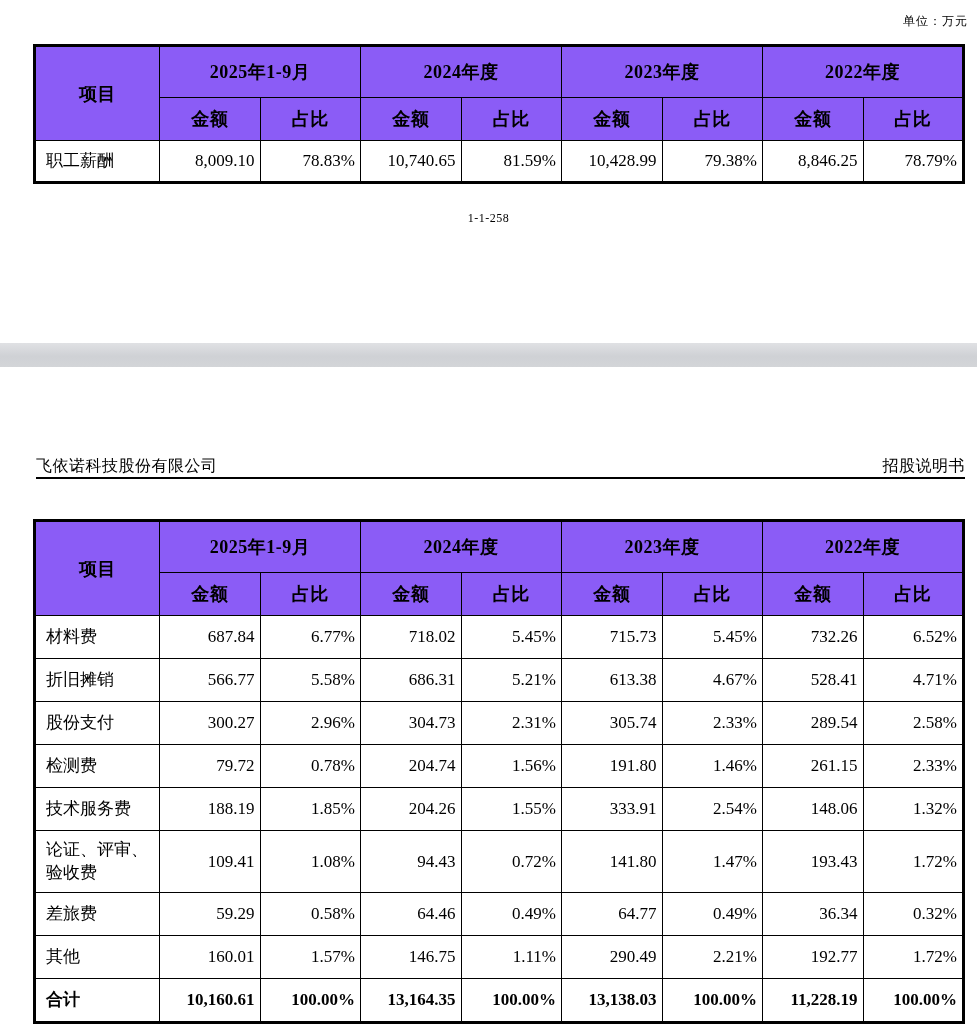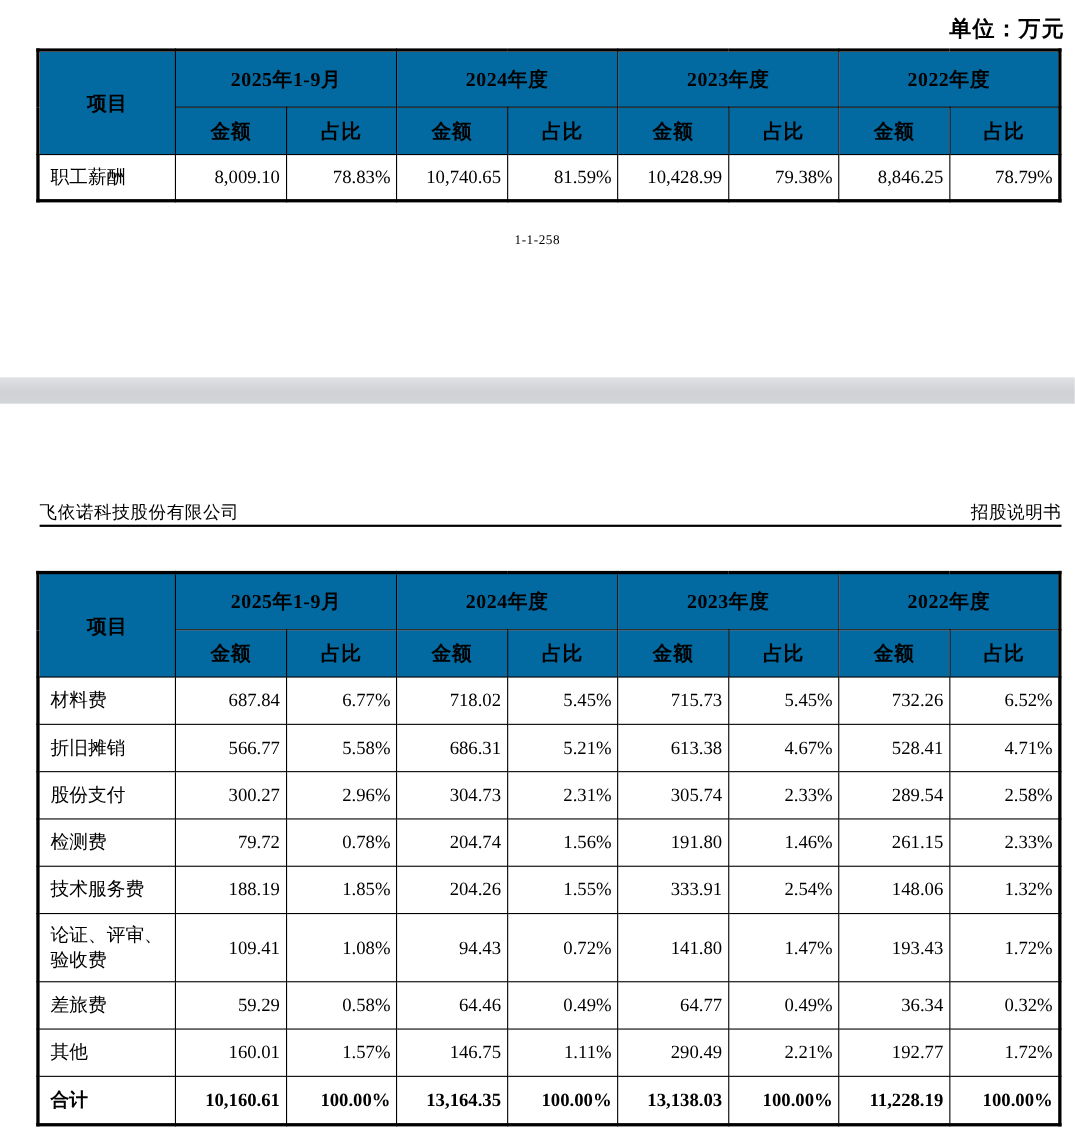--- a/index.html
+++ b/index.html
@@ -3,35 +3,35 @@
 <meta charset="utf-8">
 <style>
   html,body { margin:0; padding:0; }
   body {
     width:977px; height:1033px; position:relative; overflow:hidden;
     background:#ffffff; color:#000;
     font-family:"Liberation Serif","DejaVu Serif",serif;
   }
   .unit-label {
     position:absolute; top:13px; right:9px;
-    font-size:20px; letter-spacing:1px;font-weight:bold;
+    font-size:12px; letter-spacing:1px;
   }
   table.fin-table {
     position:absolute; left:33px; width:932px;
     border-collapse:collapse; table-layout:fixed;
     border:3px solid #000;
   }
   #table1 { top:44px; }
   #table2 { top:519px; }
   .fin-table th, .fin-table td {
     border:1.5px solid #000; vertical-align:middle;
     overflow:hidden; word-break:break-word;
   }
   .fin-table th {
-    background:#0369a1; font-weight:bold; text-align:center;
+    background:#8b5cf6; font-weight:bold; text-align:center;
     font-size:18px; letter-spacing:0.5px;
   }
   .hr1 th { height:48px; }
   .hr2 th { height:40px;font-family:Liberation Serif, serif; }
   .fin-table td { font-size:17px; }
   #table1 tbody tr { height:42px; }
   #table2 tbody tr { height:43px;margin-top:12px; }
   #table2 tbody tr.row-tall { height:62px; }
   #table2 tbody tr.row-total { height:44px; }
   td.lbl { text-align:left; padding:2px 10px; line-height:1.35; }

